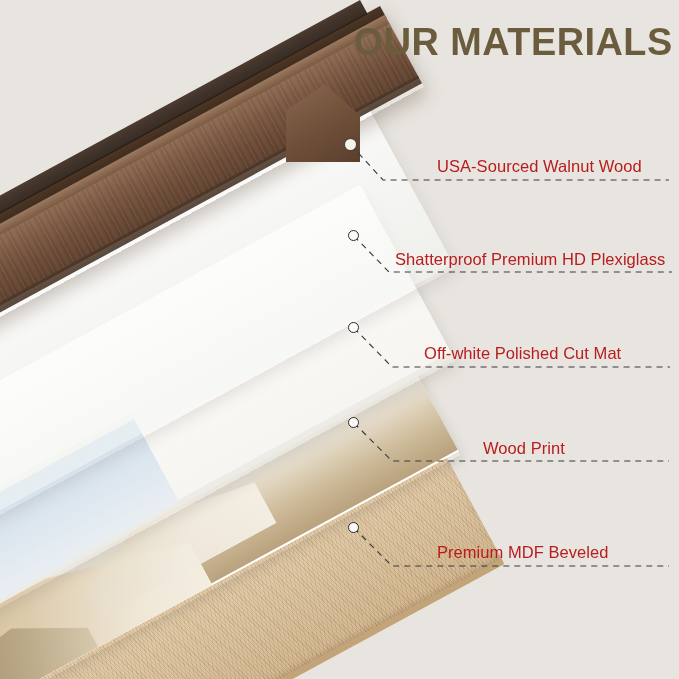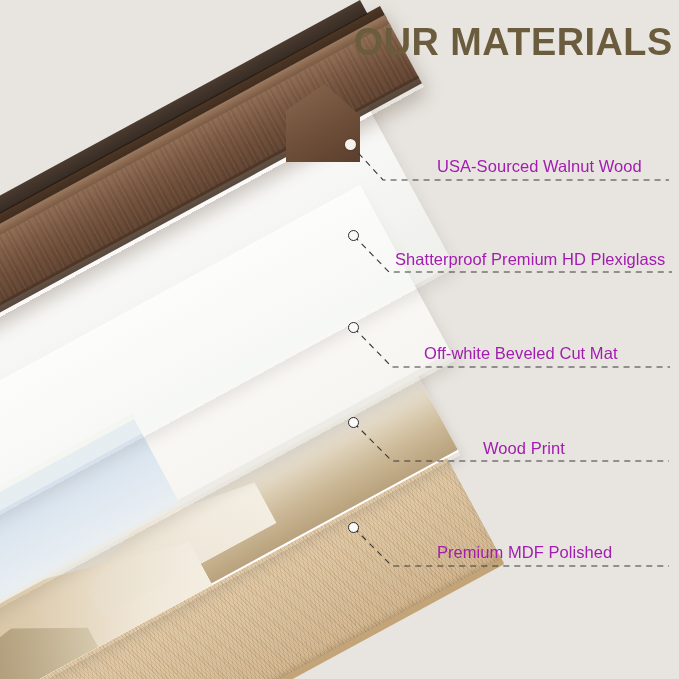--- a/index.html
+++ b/index.html
@@ -86,21 +86,21 @@
     color:#6a5c3c;
     font-family:"Liberation Sans","DejaVu Sans",sans-serif;
     transform:scaleX(.97);
     transform-origin:100% 50%;
     white-space:nowrap;
   }
 
   .callout-label{
     position:absolute;
     font-size:16.5px;
-    color:#a21caf;
+    color:#b91c1c;
     white-space:nowrap;
     letter-spacing:.05px;
     font-family:"Liberation Sans","DejaVu Sans",sans-serif;
   }
 
   .marker{
     position:absolute;
     width:11px;height:11px;
     border-radius:50%;
     box-sizing:border-box;
@@ -197,20 +197,20 @@
         <path d="M 354 528 L 392 566 L 669 566"></path>
       </g>
   </svg>
 
   <div id="callouts">
       <div class="marker solid" style="left: 345px; top: 139px;"></div>
       <div class="callout-label" style="left: 437px; top: 157px;">USA-Sourced Walnut Wood</div>
       <div class="marker open" style="left: 348px; top: 230px;"></div>
       <div class="callout-label" style="left: 395px; top: 250px;">Shatterproof Premium HD Plexiglass</div>
       <div class="marker open" style="left: 348px; top: 322px;"></div>
-      <div class="callout-label" style="left: 424px; top: 344px;">Off-white Beveled Cut Mat</div>
+      <div class="callout-label" style="left: 424px; top: 344px;">Off-white Polished Cut Mat</div>
       <div class="marker open" style="left: 348px; top: 417px;"></div>
       <div class="callout-label" style="left: 483px; top: 439px;">Wood Print</div>
       <div class="marker open" style="left: 348px; top: 522px;"></div>
-      <div class="callout-label" style="left: 437px; top: 543px;">Premium MDF Polished</div>
+      <div class="callout-label" style="left: 437px; top: 543px;">Premium MDF Beveled</div>
     </div>
 
 </div>
 
 </body></html>

